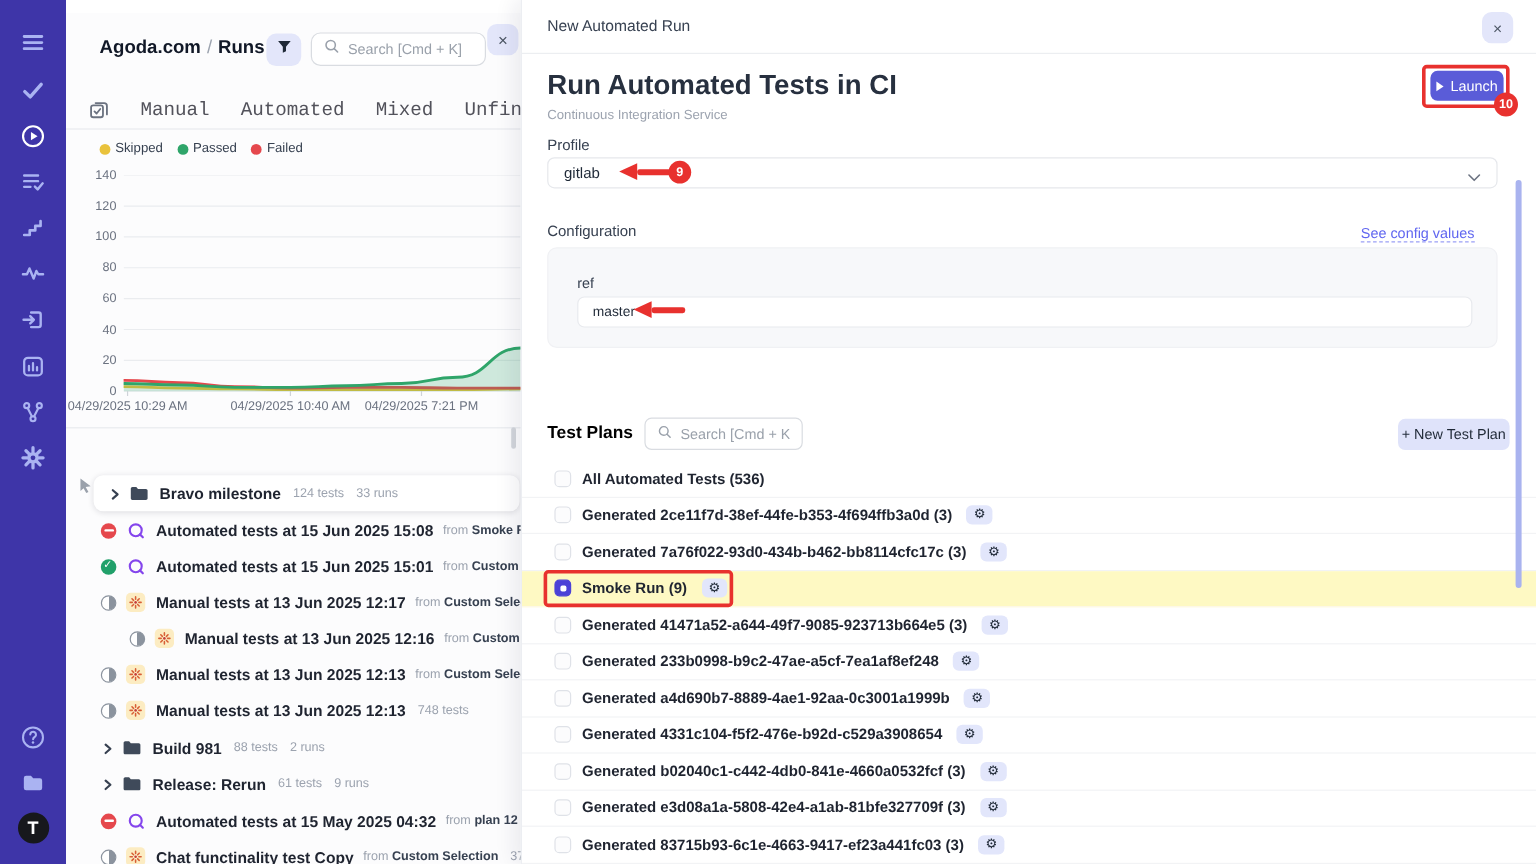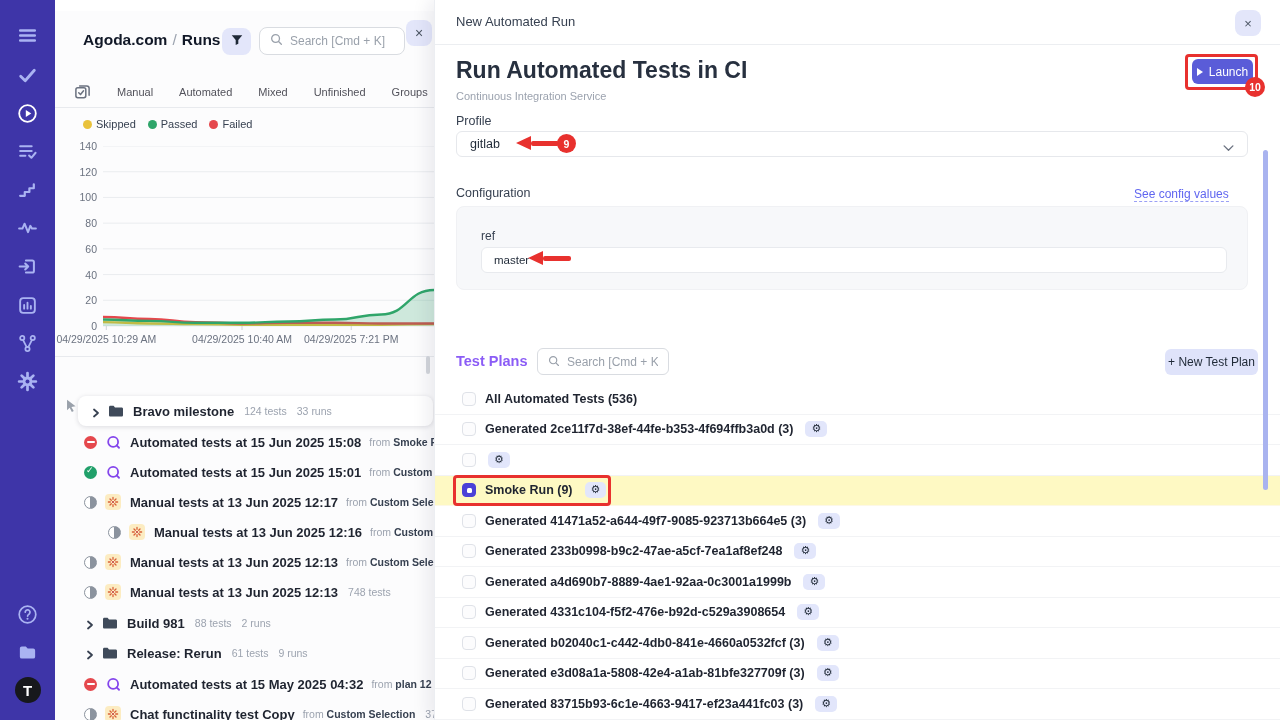--- a/index.html
+++ b/index.html
@@ -20,21 +20,21 @@
   .breadcrumb { position:absolute; left:28px; top:20px; font-size:15.5px; font-weight:bold; color:#111827; white-space:nowrap; }
   .breadcrumb .sep { color:#9ca3af; font-weight:normal; padding:0 5px; }
   .icon-btn { position:absolute; background:#e3e6fa; border-radius:8px; display:flex; align-items:center; justify-content:center; cursor:pointer; }
   .filter-btn { left:167px; top:17px; width:29px; height:27px; }
   .lp-close { left:351px; top:9px; width:26px; height:26px; font-size:14px; color:#4b5563; }
   .search-box { position:absolute; display:flex; align-items:center; gap:7px; background:#fff; border:1px solid #d9dce1; border-radius:8px; padding:0 10px; }
   .lp-search { left:204px; top:16px; width:146px; height:28px; }
   .search-box input { border:none; outline:none; width:100%; font-size:12px; color:#374151; background:transparent; font-family:inherit; }
   .search-box input::placeholder { color:#9aa1ab; }
   .tabs-row { position:absolute; left:19px; top:70px; height:22px; display:flex; align-items:center; gap:26px; }
-  .tabs-row .tab { font-size:11px; color:#52525b; cursor:pointer; white-space:nowrap; }
+  .tabs-row .tab { font-size:16px; color:#52525b; cursor:pointer; white-space:nowrap;font-family:Liberation Mono, monospace; }
   .tab-ico { color:#6b7280; width:17px; height:17px; }
   .tab-ico svg { width:17px; height:17px; }
   .lp-div { position:absolute; left:0; width:379px; height:1px; background:#e8eaee; }
 
   
   .chart-wrap { position:absolute; left:0; top:100px; width:379px; height:245px; overflow:hidden; }
   .legend { position:absolute; left:28px; top:7px; display:flex; gap:12px; align-items:center; }
   .legend .li { display:flex; align-items:center; gap:4px; font-size:11px; color:#374151; }
   .legend .dot { width:9px; height:9px; border-radius:50%; }
   .ytick { position:absolute; width:36px; text-align:right; font-size:10.5px; color:#6b7280; }
@@ -77,21 +77,21 @@
   .rp-subtitle { position:absolute; left:21px; top:90px; font-size:11px; color:#9ca3af; }
   .launch-btn { position:absolute; left:757px; top:59px; width:61px; height:25px; background:#5a5cd8; border-radius:6px; color:#fff; font-size:12px; display:flex; align-items:center; justify-content:center; gap:6px; cursor:pointer; }
   .launch-btn .tri { width:0; height:0; border-left:6px solid #fff; border-top:4px solid transparent; border-bottom:4px solid transparent; }
   .field-label { position:absolute; left:21px; font-size:12.5px; color:#374151; }
   .select-box { position:absolute; left:21px; top:131px; width:792px; height:26px; background:#fff; border:1px solid #e6e8ec; border-radius:6px; display:flex; align-items:center; padding:0 13px; font-size:12.5px; color:#1f2937; cursor:pointer; }
   .select-box .chev-d { margin-left:auto; width:11px; height:7px; }
   .config-link { position:absolute; left:699px; top:187px; font-size:12px; color:#6066f0; border-bottom:1px dashed #9ba0f5; cursor:pointer; }
   .config-card { position:absolute; left:21px; top:206px; width:792px; height:84px; background:#f7f8fa; border:1px solid #f0f1f4; border-radius:8px; }
   .ref-label { position:absolute; left:24px; top:22px; font-size:12px; color:#374151; }
   .ref-input { position:absolute; left:24px; top:40px; width:746px; height:26px; background:#fff; border:1px solid #e8eaee; border-radius:6px; font-size:11.5px; color:#1f2937; padding:0 12px; outline:none; font-family:inherit; }
-  .tp-title { position:absolute; left:21px; top:353px; font-size:14.5px; font-weight:bold; color:#8b5cf6; }
+  .tp-title { position:absolute; left:21px; top:353px; font-size:14.5px; font-weight:bold; color:#000000; }
   .tp-search { left:102px; top:348px; width:132px; height:27px; border-radius:6px; }
   .tp-new-btn { position:absolute; left:730px; top:349px; width:93px; height:26px; background:#dfe3fa; border-radius:6px; font-size:12px; color:#1f2937; display:flex; align-items:center; justify-content:center; cursor:pointer; }
   .plans { position:absolute; left:0; top:384px; width:848px; }
   .plan-row { height:30.5px; display:flex; align-items:center; padding-left:27px; border-bottom:1px solid #f2f3f5; cursor:pointer; }
   .plan-row.hl { background:#fef9c3; border-bottom-color:#fdf8e6; }
   .cbx { width:14px; height:14px; border:1px solid #dfe2e8; border-radius:4px; background:#fcfcfd; flex:0 0 auto; position:relative; }
   .cbx.checked { background:#4b41d7; border-color:#4b41d7; }
   .cbx.checked::after { content:""; position:absolute; left:3.5px; top:3.5px; width:5px; height:5px; background:#fff; border-radius:1.5px; }
   .plan-label { margin-left:9px; font-size:12.5px; font-weight:600; color:#1f2430; white-space:nowrap; }
   .gear-chip { margin-left:12px; background:#e2e6fb; border-radius:5px; padding:1px 6px 2px; font-size:11px; color:#1f2937; cursor:pointer; }
@@ -470,20 +470,21 @@
     <span class="plan-label">All Automated Tests (536)</span>
 
   </div>
         <div class="plan-row">
     <span class="cbx"></span>
     <span class="plan-label">Generated 2ce11f7d-38ef-44fe-b353-4f694ffb3a0d (3)</span>
     <span class="gear-chip">⚙</span>
   </div>
         <div class="plan-row">
     <span class="cbx"></span>
+    <span class="plan-label">Generated 7a76f022-93d0-434b-b462-bb8114cfc17c (3)</span>
     <span class="gear-chip">⚙</span>
   </div>
         <div class="plan-row hl">
     <span class="cbx checked"></span>
     <span class="plan-label">Smoke Run (9)</span>
     <span class="gear-chip">⚙</span>
   </div>
         <div class="plan-row">
     <span class="cbx"></span>
     <span class="plan-label">Generated 41471a52-a644-49f7-9085-923713b664e5 (3)</span>

